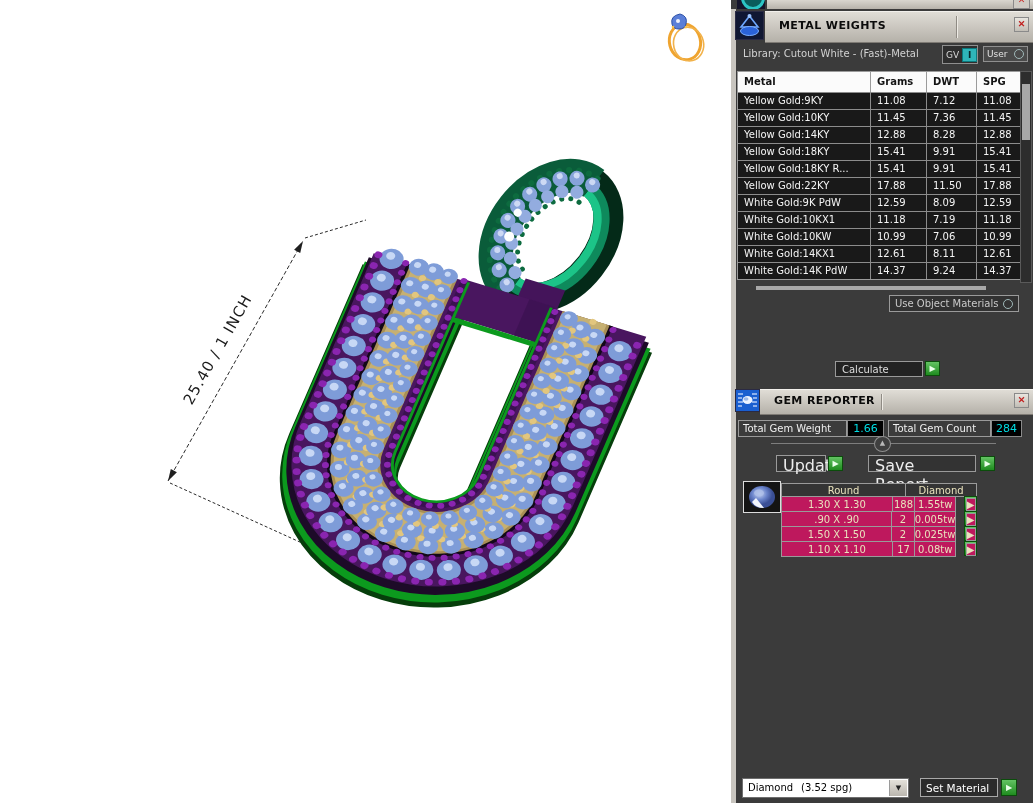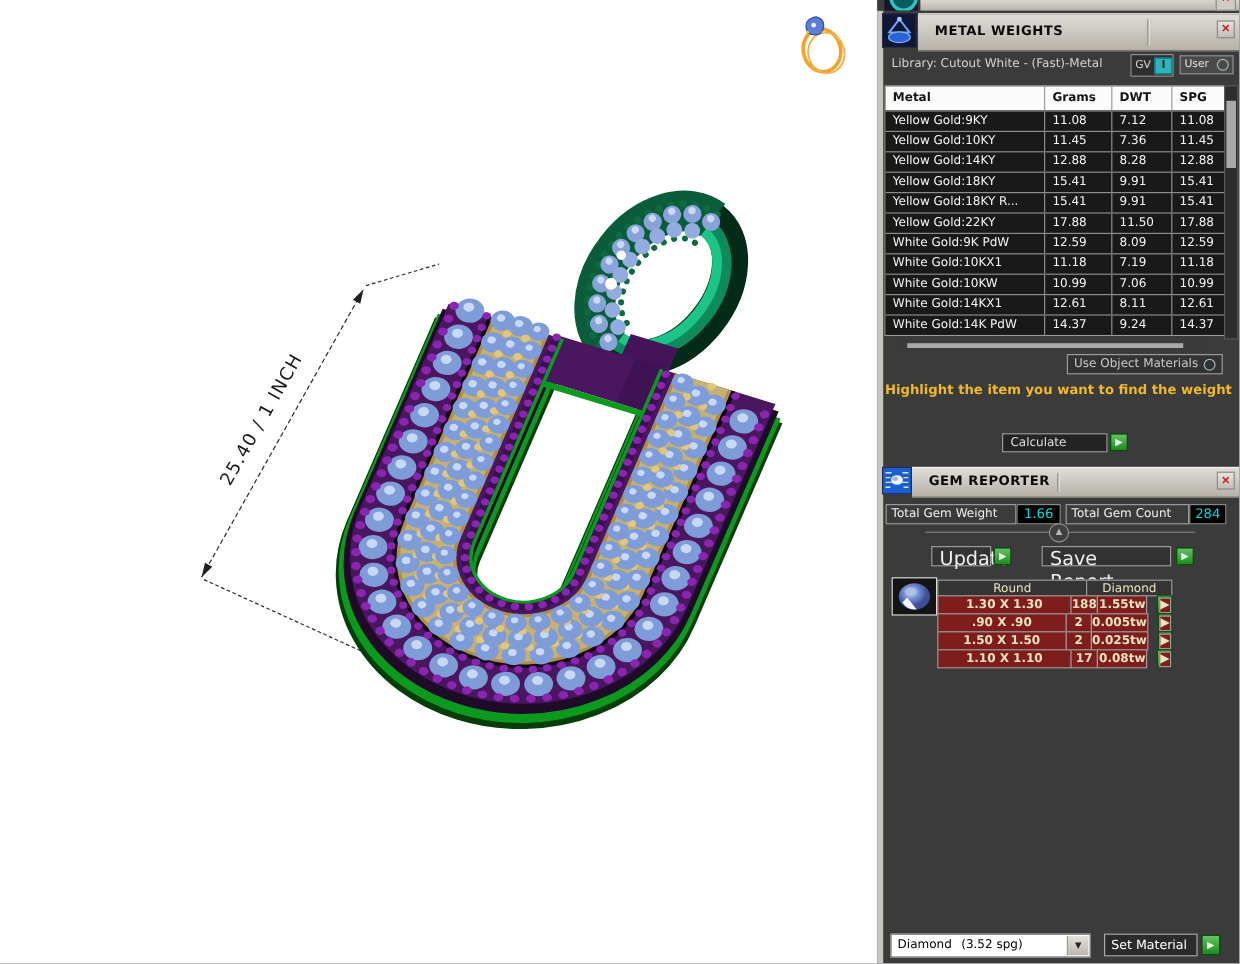--- a/index.html
+++ b/index.html
@@ -51,21 +51,21 @@
   .tot-label{position:absolute;height:17px;background:#3b3b3b;border:1px solid #9a9a9a;color:#f0f0f0;font-size:10px;line-height:16px;padding-left:4px;box-sizing:border-box;}
   .tot-value{position:absolute;height:17px;background:#000;border:1px solid #8a8a8a;color:#00dce2;font-size:11px;line-height:15px;text-align:center;box-sizing:border-box;}
   .sep-line{position:absolute;left:40px;top:443px;width:225px;border-top:1px solid #7e7e7e;}
   .sep-circle{position:absolute;left:143px;top:436px;width:15px;height:14px;border:1px solid #8f8f8f;border-radius:50%;background:#3f3f3f;color:#b9b9b9;font-size:7px;line-height:13px;text-align:center;}
   .panel-btn{position:absolute;height:17px;background:#333;border:1px solid #9a9a9a;color:#ededed;font-size:16px;text-align:left;padding:0 6px;box-sizing:border-box;font-family:inherit;}
   .gem-img{position:absolute;left:12px;top:481px;width:38px;height:32px;background:#141414;border:1px solid #dcdcdc;box-sizing:border-box;}
   .gem-table{position:absolute;left:50px;top:483px;width:196px;}
   .gt-hrow{display:flex;height:14px;}
   .gt-hrow span{background:#343434;border:1px solid #9a9a9a;color:#e9e2bd;font-size:10px;line-height:13px;text-align:center;box-sizing:border-box;}
   .gt-row{display:flex;height:16px;margin-top:-1px;}
-  .gt-row span{background:#7f1d1d;border:1px solid #9a9a9a;color:#e9e2bd;font-size:10px;line-height:15px;text-align:center;box-sizing:border-box;font-weight:bold;}
+  .gt-row span{background:#be185d;border:1px solid #9a9a9a;color:#e9e2bd;font-size:10px;line-height:15px;text-align:center;box-sizing:border-box;}
   .gs{width:136px;} .gc{width:28px;margin-left:-1px;} .gw{width:51px;margin-left:-1px;}
   .gt-row .go-btn{margin-left:8px;margin-top:0;}
   
   .dropdown{position:absolute;left:11px;top:778px;width:167px;height:20px;background:#fff;border:1px solid #6e6e6e;box-sizing:border-box;}
   .dd-name{position:absolute;left:5px;top:3px;font-size:10px;color:#000;}
   .dd-spg{position:absolute;left:58px;top:3px;font-size:10px;color:#000;}
   .dd-arrow{position:absolute;right:1px;top:1px;bottom:1px;width:17px;background:linear-gradient(#e4e1da,#bbb7af);border-left:1px solid #9a9a9a;color:#222;font-size:7px;line-height:16px;text-align:center;}
   .setmat-btn{position:absolute;left:189px;top:778px;width:78px;height:19px;background:#2b2b2b;border:1px solid #a8a8a8;color:#fff;font-size:10.5px;text-align:left;padding:0 5px;box-sizing:border-box;font-family:inherit;}
 </style>
 </head>
@@ -261,21 +261,20 @@
     <div class="h-scroll">
         <div class="h-thumb"></div>
       </div>
 
     <button class="uom-btn">
       <span>Use Object Materials</span>
       <span class="radio-ring"></span>
     </button>
 
     <div class="hint">
-      <div>Highlight the item you want to find the weight</div>
     </div>
 
     <button class="calc-btn">Calculate</button>
     <button class="go-btn go-abs" style="left:194px;top:361px;"><span>▶</span></button>
 
     <div class="panel-header" style="top:389px;">
       <div class="hdr-bar" style="left:29px;top:0;height:24px;">
         <span class="hdr-title" style="top:4px;">GEM REPORTER</span>
         <span class="hdr-divider" style="right:150px;"></span>
         <button class="hdr-close" style="top:3px;">✕</button>

